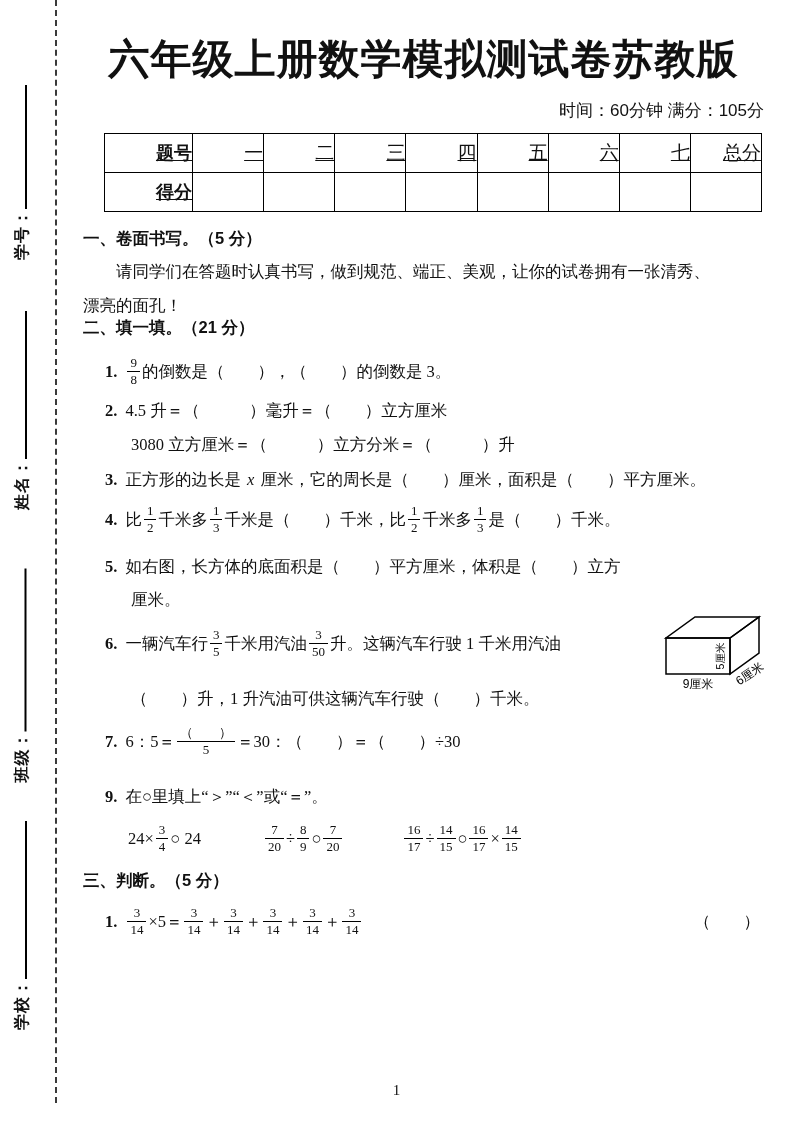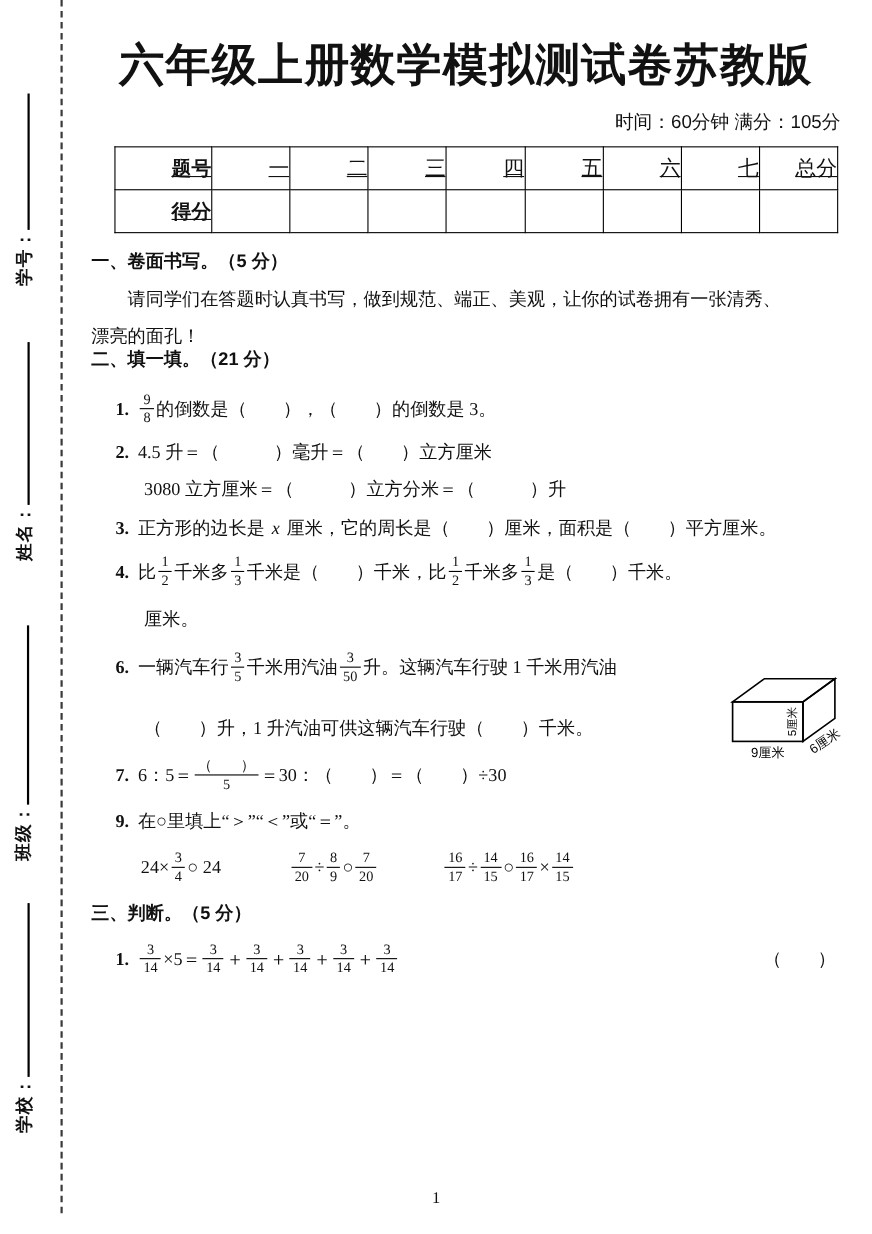--- a/index.html
+++ b/index.html
@@ -155,37 +155,40 @@
   </div>
 
   <div class="qline" style="margin-top:13px;">
     <span class="qnum">3.</span><span>正方形的边长是 <i class="var">x</i> 厘米，它的周长是（　　）厘米，面积是（　　）平方厘米。</span>
   </div>
 
   <div class="qline tall" style="margin-top:8px;">
     <span class="qnum">4.</span><span>比<span class="frac"><span class="fnum">1</span><span class="fden">2</span></span>千米多<span class="frac"><span class="fnum">1</span><span class="fden">3</span></span>千米是（　　）千米，比<span class="frac"><span class="fnum">1</span><span class="fden">2</span></span>千米多<span class="frac"><span class="fnum">1</span><span class="fden">3</span></span>是（　　）千米。</span>
   </div>
 
+  <div class="qline" style="margin-top:15px;">
+    <span class="qnum">5.</span><span>如右图，长方体的底面积是（　　）平方厘米，体积是（　　）立方</span>
+  </div>
   <div class="qline qcont" style="margin-top:11px;">
     <span>厘米。</span>
   </div>
 
   <div class="qline tall" style="margin-top:12px;">
     <span class="qnum">6.</span><span>一辆汽车行<span class="frac"><span class="fnum">3</span><span class="fden">5</span></span>千米用汽油<span class="frac"><span class="fnum">3</span><span class="fden">50</span></span>升。这辆汽车行驶 1 千米用汽油</span>
   </div>
   <div class="qline qcont" style="margin-top:23px;">
     <span>（　　）升，1 升汽油可供这辆汽车行驶（　　）千米。</span>
   </div>
 
   <div class="qline xtall" style="margin-top:8px;">
     <span class="qnum">7.</span><span>6：5＝<span class="frac"><span class="fnum">（　　）</span><span class="fden">5</span></span>＝30：（　　）＝（　　）÷30</span>
   </div>
 
 
-  <div class="qline" style="margin-top:7px;">
+  <div class="qline" style="margin-top:20px;">
     <span class="qnum">9.</span><span>在○里填上“＞”“＜”或“＝”。</span>
   </div>
   <div class="expr-row xtall" style="margin-top:8px; line-height:46px;">
     <span style="margin-left:45px;">24×<span class="frac"><span class="fnum">3</span><span class="fden">4</span></span>○ 24</span>
     <span style="margin-left:62px;"><span class="frac"><span class="fnum">7</span><span class="fden">20</span></span>÷<span class="frac"><span class="fnum">8</span><span class="fden">9</span></span>○<span class="frac"><span class="fnum">7</span><span class="fden">20</span></span></span>
     <span style="margin-left:58px;"><span class="frac"><span class="fnum">16</span><span class="fden">17</span></span>÷<span class="frac"><span class="fnum">14</span><span class="fden">15</span></span>○<span class="frac"><span class="fnum">16</span><span class="fden">17</span></span>×<span class="frac"><span class="fnum">14</span><span class="fden">15</span></span></span>
   </div>
 
   <div class="sec-heading" style="margin-top:8px;">三、判断。（5 分）</div>
 

